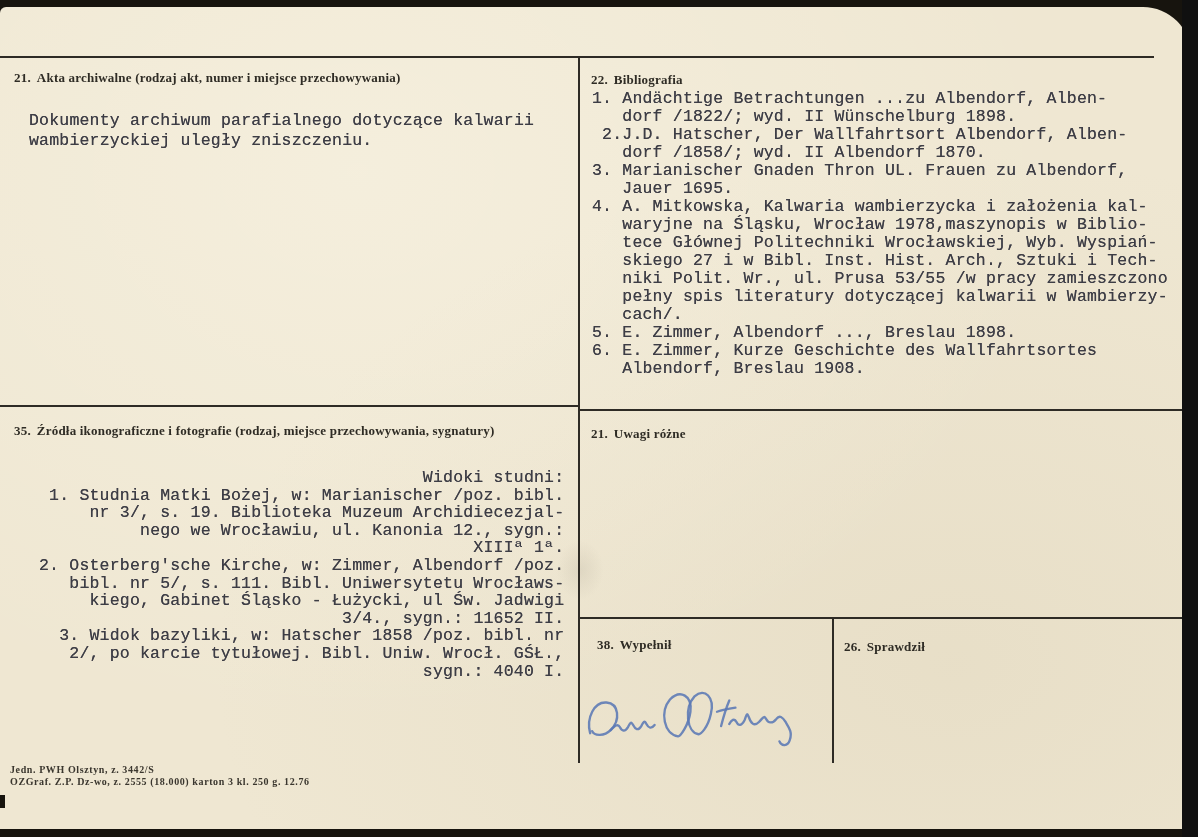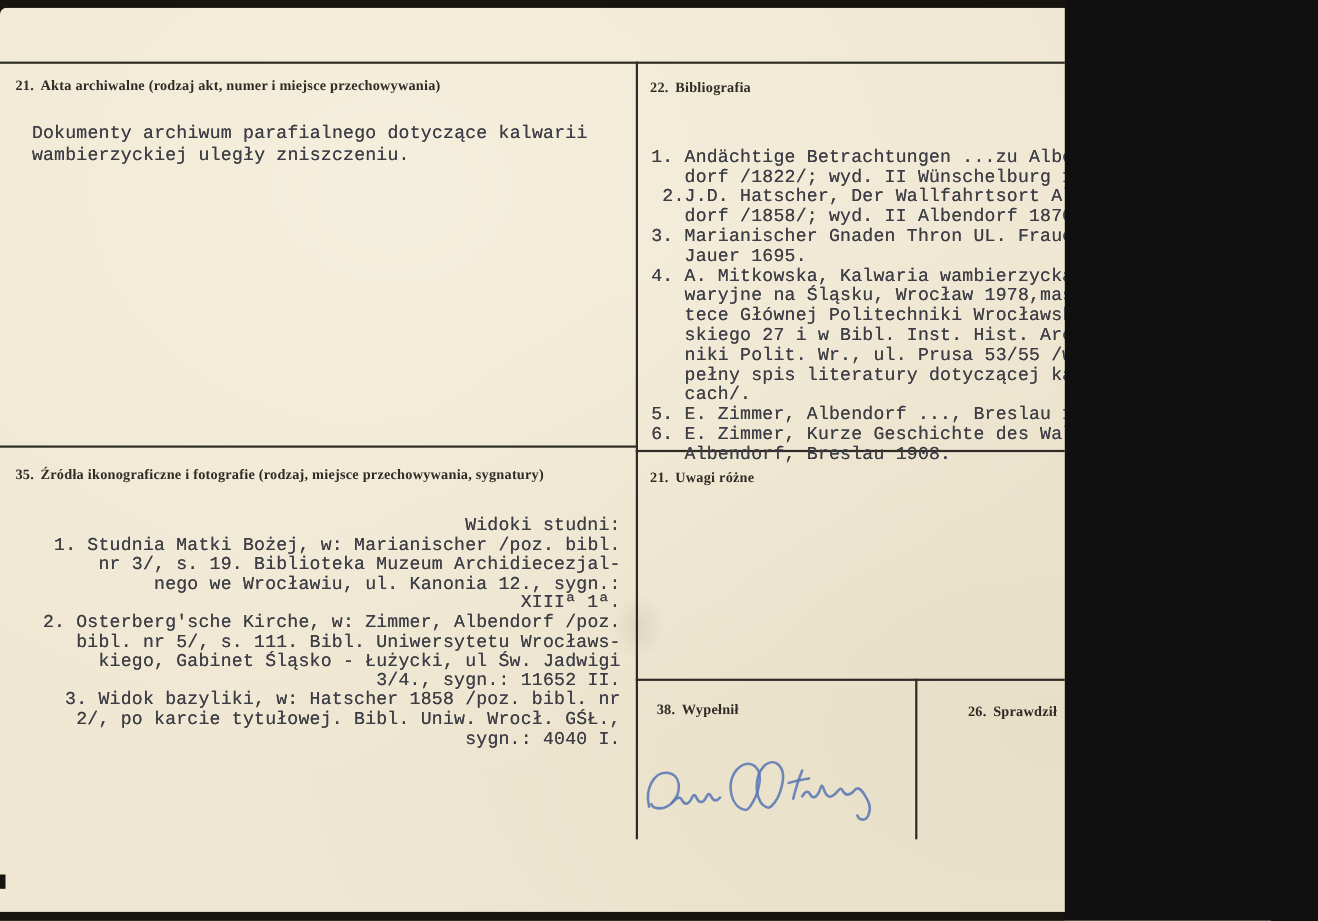--- a/index.html
+++ b/index.html
@@ -1,17 +1,17 @@
 <!DOCTYPE html>
 <html><head>
 <meta charset="utf-8">
 <style>
   html,body{margin:0;padding:0;}
   body{background:#101010;font-family:"Liberation Sans", sans-serif;}
-  .scan{position:relative;width:968px;height:837px;background:#17140e;overflow:hidden;}
+  .scan{position:relative;width:1182px;height:837px;background:#17140e;overflow:hidden;}
   .card{
     position:absolute;left:0;top:7px;width:1191px;height:822px;
     background:
       radial-gradient(ellipse at 30% 20%, rgba(255,252,240,0.35), rgba(0,0,0,0) 60%),
       radial-gradient(ellipse at 80% 80%, rgba(210,198,168,0.25), rgba(0,0,0,0) 55%),
       #efe7d2;
     border-radius:6px 48px 0 0;
   }
   .rule{position:absolute;background:#2e2b25;}
   .mark{position:absolute;background:#17140e;}
@@ -19,21 +19,21 @@
     position:absolute;font-family:"Liberation Serif", serif;font-weight:700;
     font-size:13px;line-height:15px;color:#2f2c25;letter-spacing:0.2px;white-space:nowrap;
   }
   .label .num{margin-right:6px;}
   .typed{
     position:absolute;margin:0;font-family:"Liberation Mono","DejaVu Sans Mono",monospace;
     font-size:16.5px;color:#3d3d45;letter-spacing:0.2px;white-space:pre;
     text-shadow:0 0 0.6px rgba(58,58,70,0.85);
   }
   .t21{left:29px;top:111px;line-height:20px;}
-  .t22{left:592px;top:90px;line-height:18px;margin-top:44px;}
+  .t22{left:592px;top:90px;line-height:18px;}
   .t23{left:39px;top:469px;line-height:17.6px;text-align:right;}
   .t25{left:599px;top:663px;line-height:19.5px;}
   .footer-print{
     position:absolute;left:10px;top:764px;font-family:"Liberation Serif", serif;
     font-weight:700;font-size:10px;line-height:11.5px;color:#3a362e;letter-spacing:0.6px;
   }
   .sig{position:absolute;left:584px;top:687px;width:220px;height:72px;}
   .sig path{fill:none;stroke:#5b79b5;stroke-width:2.3;stroke-linecap:round;stroke-linejoin:round;opacity:0.88;}
   .smudge{position:absolute;left:556px;top:540px;width:48px;height:60px;
     background:radial-gradient(ellipse, rgba(120,110,95,0.12), rgba(0,0,0,0) 70%);}
@@ -107,18 +107,22 @@
   <svg class="sig" viewBox="0 0 215 70" aria-hidden="true">
     <path d="M6,45 C2,30 10,14 22,15 C34,16 36,32 26,42 C20,48 10,48 8,43"></path>
     <path d="M26,42 C30,38 33,35 35,39 C37,43 40,44 43,39 C45,35 46,33 48,37 C50,41 53,43 56,38 C58,34 59,32 61,36 C63,40 66,41 69,37"></path>
     <path d="M92,48 C78,46 74,24 84,12 C94,2 106,8 104,24 C102,38 94,48 92,48"></path>
     <path d="M112,46 C100,44 98,20 108,9 C118,0 128,10 124,26 C121,40 114,46 112,46"></path>
     <path d="M134,38 C136,30 139,20 142,13"></path>
     <path d="M130,24 C136,22 142,21 148,20"></path>
     <path d="M142,36 C144,32 147,30 149,34 C151,38 154,38 157,32 C159,27 159,24 161,29 C163,35 166,39 171,34 C175,30 176,27 178,31 C180,35 184,36 188,31 C191,27 194,29 197,34 C200,39 204,44 201,52 C199,58 193,58 191,53"></path>
   </svg>
 
-  <div class="label" style="left:844px;top:639px;margin-left:36px;">
+  <div class="label" style="left:844px;top:639px;">
     <span class="num">26.</span><span>Sprawdził</span>
   </div>
 
+  <div class="footer-print">
+    <div>Jedn. PWH Olsztyn, z. 3442/S</div>
+    <div>OZGraf. Z.P. Dz-wo, z. 2555 (18.000) karton 3 kl. 250 g. 12.76</div>
+  </div>
 
 </div>
 
 </body></html>

